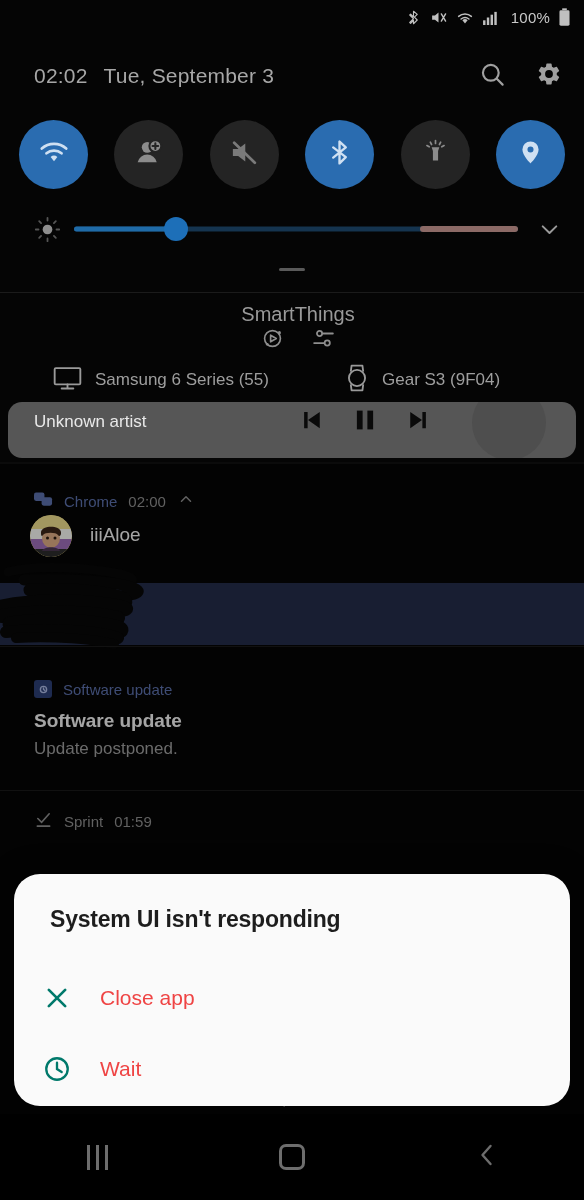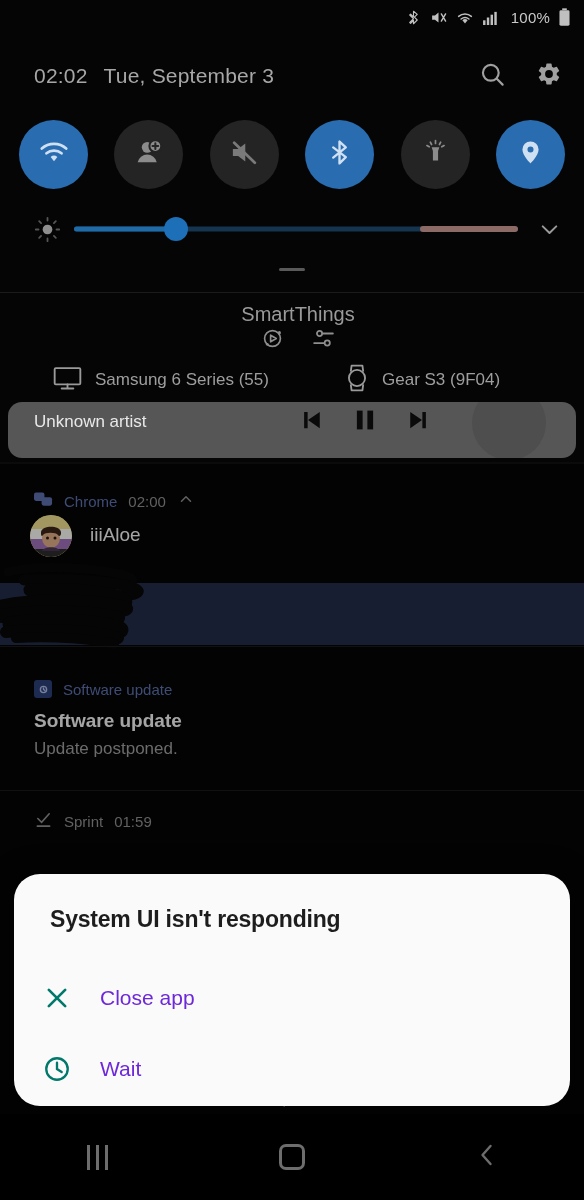--- a/index.html
+++ b/index.html
@@ -83,21 +83,21 @@
 
   .carrier{position:absolute;left:0;right:0;top:1090px;text-align:center;color:#6b6b6b;font-size:15px;}
 
   
   .dialog{position:absolute;left:14px;right:14px;top:874px;height:232px;background:#fafafa;border-radius:26px;box-shadow:0 -2px 24px rgba(0,0,0,.5);}
   .dlg-title{position:absolute;left:36px;top:32px;color:#1d1d1d;font-size:23px;font-weight:bold;letter-spacing:-.2px;}
   .dlg-opt{position:absolute;left:0;right:0;height:56px;display:flex;align-items:center;}
   .dlg-opt-1{top:96px;}
   .dlg-opt-2{top:167px;}
   .dlg-ic{width:86px;display:flex;justify-content:center;align-items:center;}
-  .dlg-label{color:#6d28d9;font-size:21px;}
+  .dlg-label{color:#ef4444;font-size:21px;}
 
   
   .navbar{position:absolute;left:0;right:0;bottom:0;height:86px;background:#000;display:flex;align-items:center;}
   .nav-btn{flex:1;display:flex;align-items:center;justify-content:center;}
   .nav-bars{display:flex;gap:6px;}
   .nav-bar-line{width:3px;height:25px;background:#6d6d6d;}
   .nav-home{width:26px;height:26px;border:3px solid #6d6d6d;border-radius:7px;box-sizing:border-box;}
 
   .scrim{position:absolute;left:0;right:0;top:462px;bottom:86px;background:rgba(0,0,0,.30);pointer-events:none;}
 </style>

